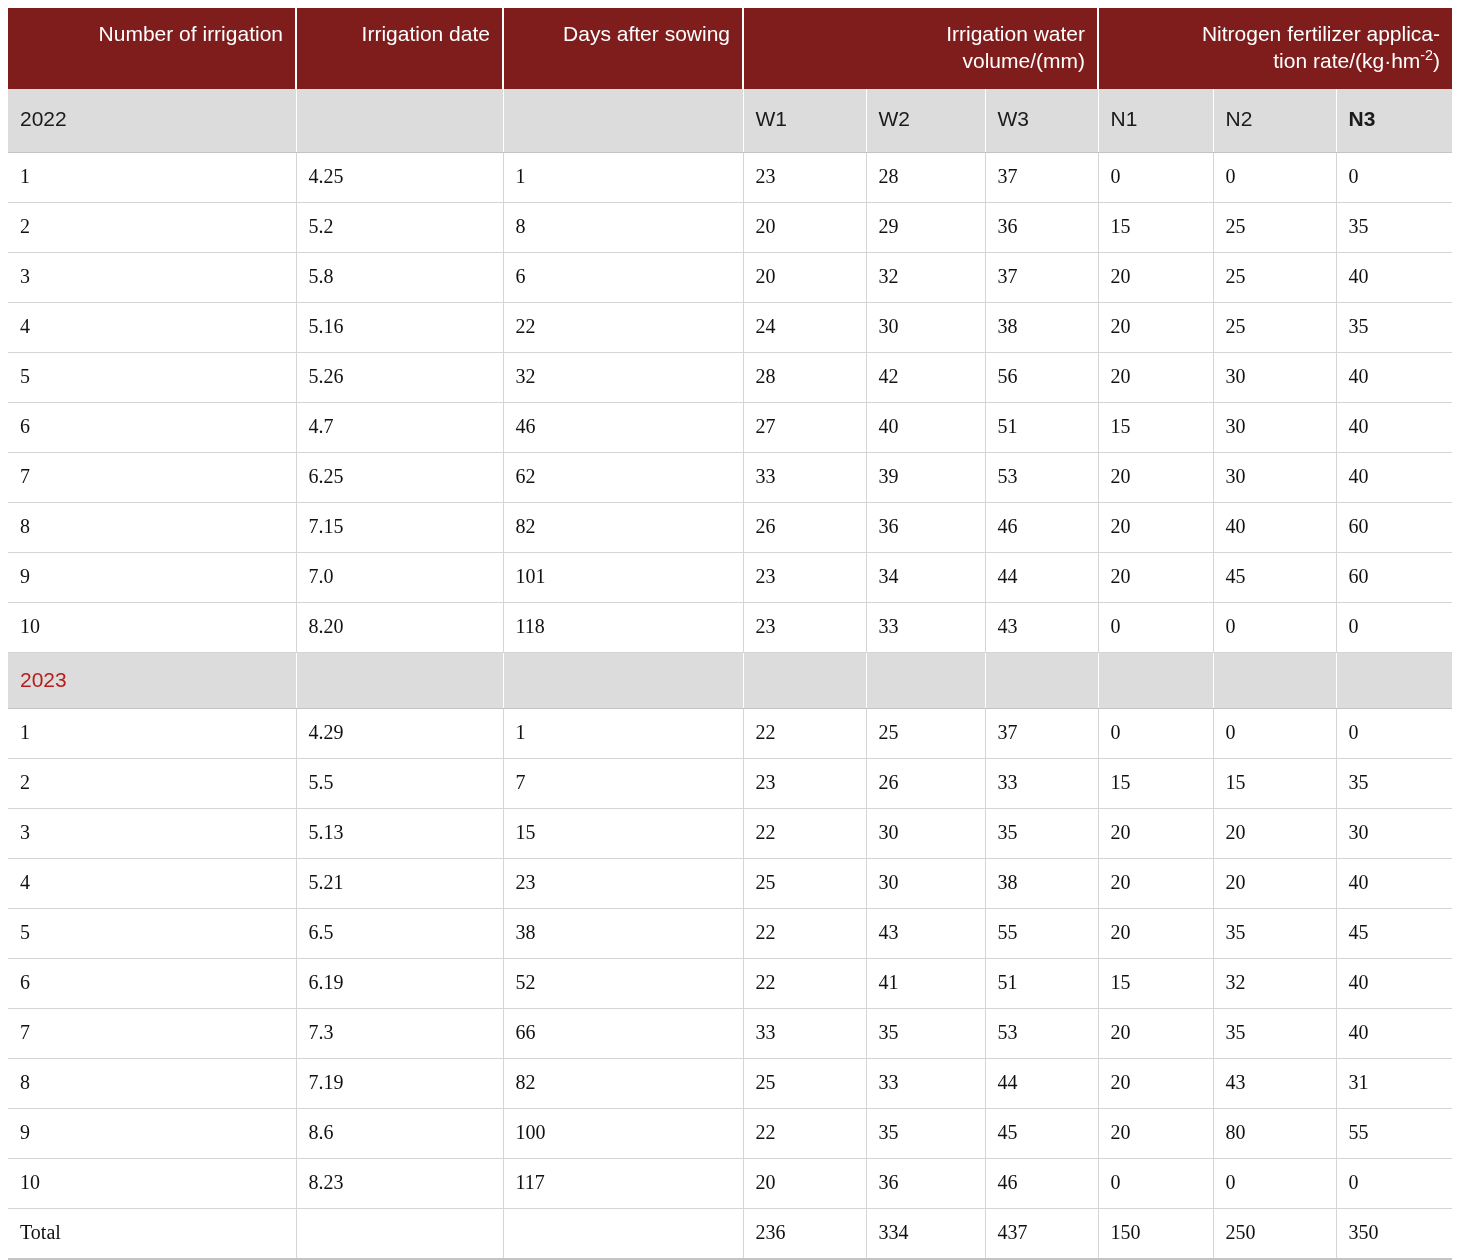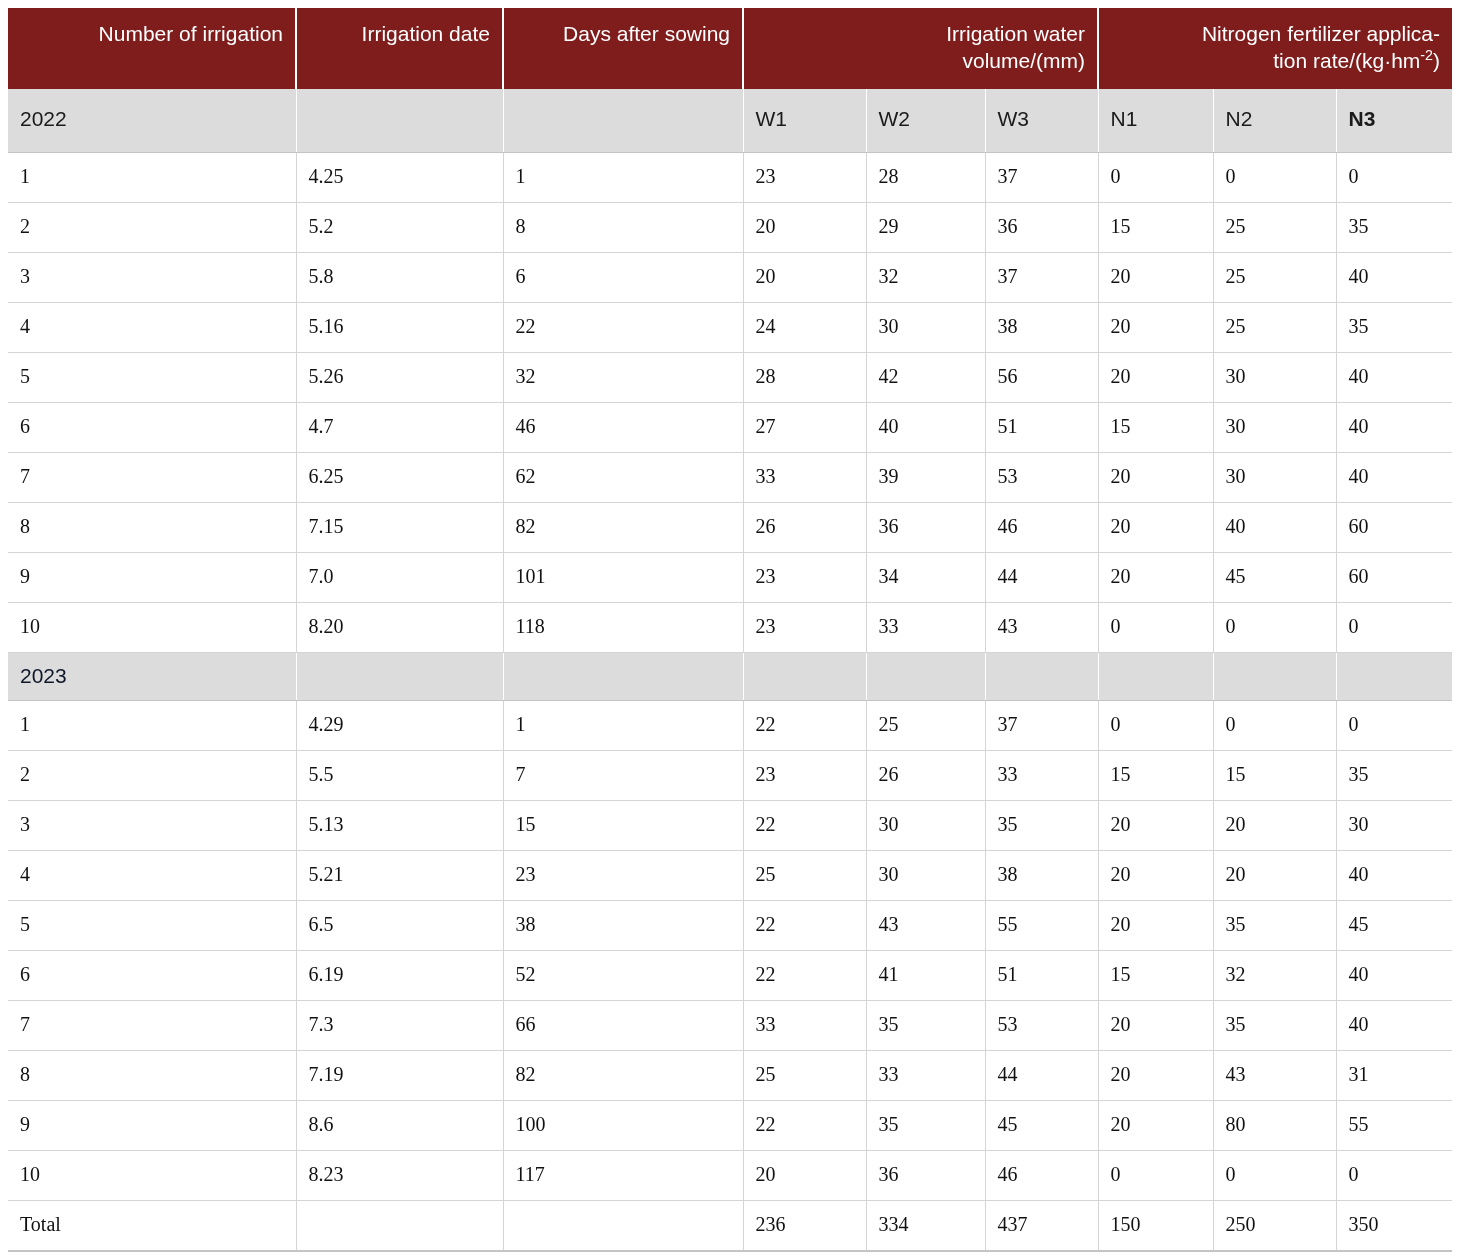--- a/index.html
+++ b/index.html
@@ -67,30 +67,30 @@
     padding: 8px 12px 10px 12px;
     border-right: 1px solid #ffffff;
     border-bottom: 1px solid #c4c4c4;
     height: 64px;
     box-sizing: border-box;
   }
   tr.head-sub > th:last-child { border-right: none; font-weight: bold; }
 
   tr.year-band > td {
     background: #dcdcdc;
-    color: #0f172a;
+    color: #b91c1c;
     font-family: "Liberation Sans", sans-serif;
     font-size: 21px;
     text-align: left;
     vertical-align: middle;
     padding: 8px 12px 10px 12px;
     border-right: 1px solid #ffffff;
     border-top: 1px solid #c4c4c4;
     border-bottom: 1px solid #c4c4c4;
-    height: 48px;
+    height: 56px;
     box-sizing: border-box;
   }
   tr.year-band > td:last-child { border-right: none; }
 
   
   tbody td {
     background: #ffffff;
     color: #111111;
     font-family: "Liberation Serif", serif;
     font-size: 20px;

